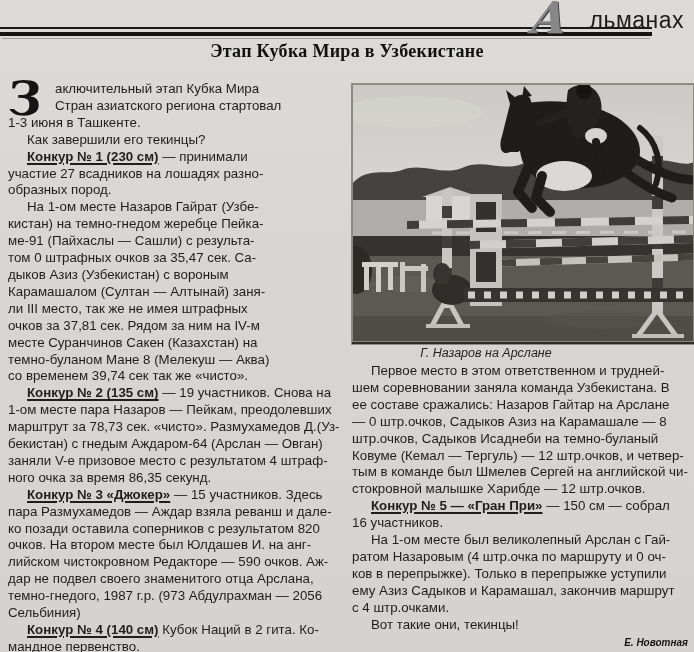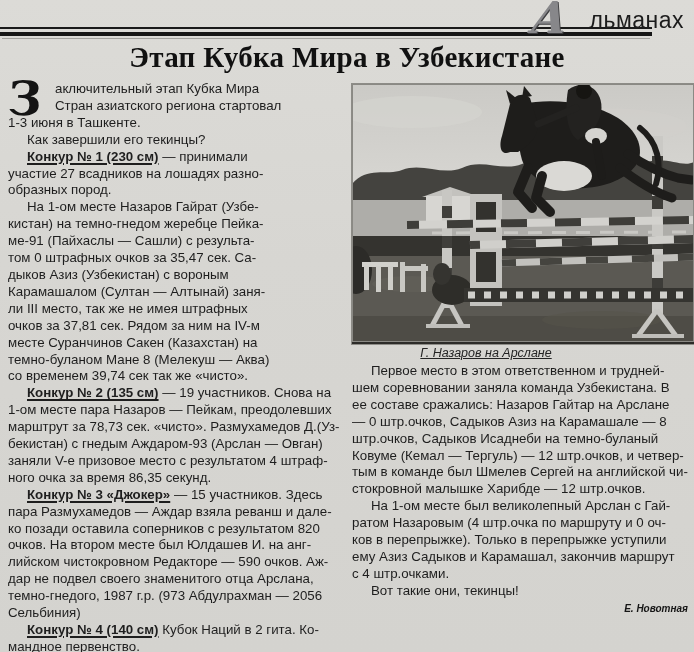--- a/index.html
+++ b/index.html
@@ -19,21 +19,21 @@
     position:absolute;right:6px;top:7px;white-space:nowrap;
     font-size:23px;color:#1c1c1c;letter-spacing:.5px;
   }
   
   .rule-thin{position:absolute;top:27px;left:0;width:652px;height:2px;background:#1a1a1a;}
   .rule-thick{position:absolute;top:32px;left:0;width:652px;height:4px;background:#161616;}
   .rule-ghost{position:absolute;top:38px;left:2px;width:648px;height:1px;background:#a3a29e;}
   
   #headline{
     position:absolute;top:41px;left:0;width:694px;text-align:center;
-    font-family:"Liberation Serif",serif;font-weight:bold;font-size:29px;color:#111;
+    font-family:"Liberation Serif",serif;font-weight:bold;font-size:18px;color:#111;
     letter-spacing:.3px;
   }
   
   .col p{margin:0;white-space:pre;font-size:13.3px;line-height:16.9px;}
   #left-col{position:absolute;left:8px;top:81px;width:344px;}
   #right-col{position:absolute;left:352px;top:363px;width:340px;}
   .indent{text-indent:19px;}
   .khead{font-weight:bold;text-decoration:underline;text-decoration-thickness:1.5px;text-underline-offset:2px;}
   .dropcap{
     float:left;width:42px;height:33px;margin-right:5px;overflow:visible;
@@ -46,21 +46,21 @@
   }
   
   #photo{
     position:absolute;left:352px;top:84px;width:342px;height:258px;
     outline:1px solid #8d8c87;border-bottom:2px solid #2c2b28;background:#cfcecb;
   }
   #photo svg{display:block;}
   #photo-caption{
     position:absolute;left:352px;top:346px;width:342px;box-sizing:border-box;
     text-align:center;padding-right:74px;
-    font-style:italic;font-size:12.5px;color:#242424;text-decoration:underline;
+    font-style:italic;font-size:12.5px;color:#242424;
   }
 </style>
 </head>
 <body>
 
 <div id="page">
 
   <div id="masthead">
     <span class="initial">А</span>
     <span class="rest">льманах</span>
@@ -86,21 +86,21 @@
 дыков Азиз (Узбекистан) с вороным
 Карамашалом (Султан — Алтынай) заня-
 ли III место, так же не имея штрафных
 очков за 37,81 сек. Рядом за ним на IV-м
 месте Суранчинов Сакен (Казахстан) на
 темно-буланом Мане 8 (Мелекуш — Аква)
 со временем 39,74 сек так же «чисто».</p>
     <p class="indent"><span class="khead">Конкур № 2 (135 см)</span><span> — 19 участников. Снова на
 1-ом месте пара Назаров — Пейкам, преодолевших
 марштрут за 78,73 сек. «чисто». Размухамедов Д.(Уз-
-бекистан) с гнедым Аждаром-93 (Арслан — Овган)
+бекистан) с гнедым Аждаром-64 (Арслан — Овган)
 заняли V-е призовое место с результатом 4 штраф-
 ного очка за время 86,35 секунд.</span></p>
     <p class="indent"><span class="khead">Конкур № 3 «Джокер»</span><span> — 15 участников. Здесь
 пара Размухамедов — Аждар взяла реванш и дале-
 ко позади оставила соперников с результатом 820
 очков. На втором месте был Юлдашев И. на анг-
 лийском чистокровном Редакторе — 590 очков. Аж-
 дар не подвел своего знаменитого отца Арслана,
 темно-гнедого, 1987 г.р. (973 Абдулрахман — 2056
 Сельбиния)</span></p>
@@ -192,20 +192,22 @@
 
   <div id="right-col" class="col">
     <p class="indent">Первое место в этом ответственном и трудней-
 шем соревновании заняла команда Узбекистана. В
 ее составе сражались: Назаров Гайтар на Арслане
 — 0 штр.очков, Садыков Азиз на Карамашале — 8
 штр.очков, Садыков Исаднеби на темно-буланый
 Ковуме (Кемал — Тергуль) — 12 штр.очков, и четвер-
 тым в команде был Шмелев Сергей на английской чи-
 стокровной малышке Харибде — 12 штр.очков.</p>
+    <p class="indent"><span class="khead">Конкур № 5 — «Гран При»</span><span> — 150 см — собрал
+16 участников.</span></p>
     <p class="indent">На 1-ом месте был великолепный Арслан с Гай-
 ратом Назаровым (4 штр.очка по маршруту и 0 оч-
 ков в перепрыжке). Только в перепрыжке уступили
 ему Азиз Садыков и Карамашал, закончив маршрут
 с 4 штр.очками.</p>
     <p class="indent">Вот такие они, текинцы!</p>
     <div id="signature">Е. Новотная</div>
   </div>
 
 </div>

